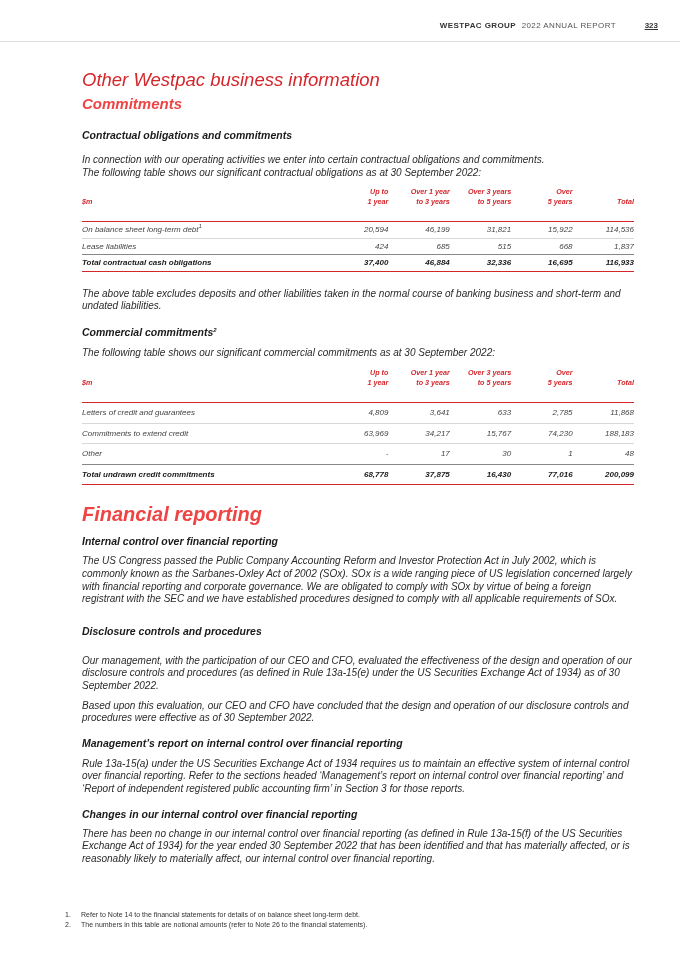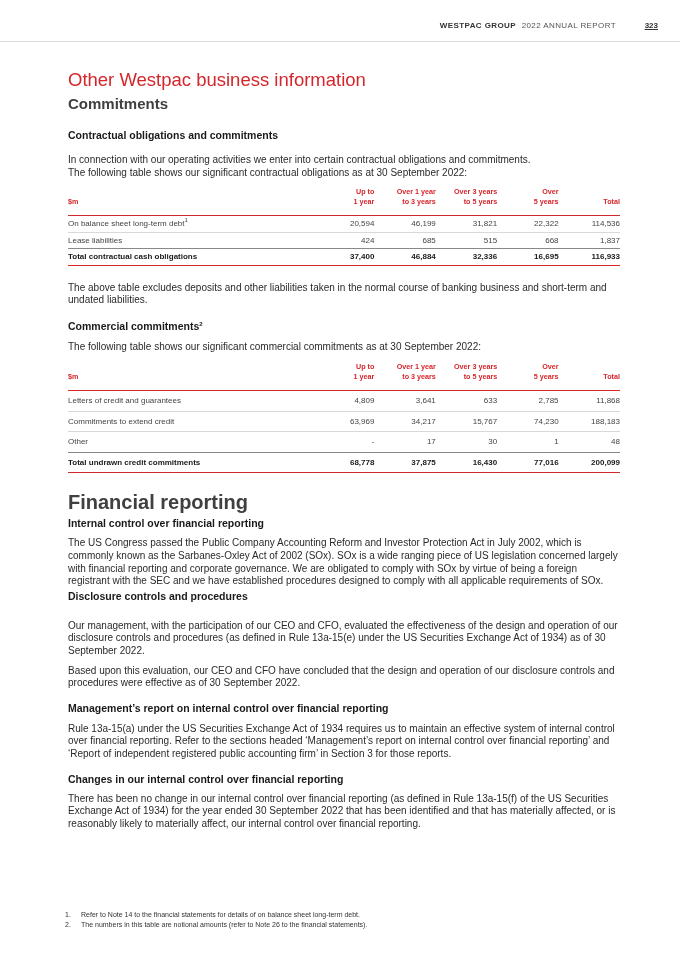--- a/index.html
+++ b/index.html
@@ -5,30 +5,30 @@
     * { margin: 0; padding: 0; box-sizing: border-box; }
     html, body { width: 680px; height: 962px; background: #ffffff; overflow: hidden; }
     body { font-family: "Liberation Sans", "DejaVu Sans", sans-serif; color: #222222; position: relative; }
 
     .header-bar { position: absolute; left: 0; top: 0; width: 680px; height: 42px; border-bottom: 1px solid #dddddd; padding-left: 20px; }
     .header-text { position: absolute; right: 64px; top: 21px; font-size: 8px; letter-spacing: 0.4px; color: #333; }
     .header-text .org { font-weight: bold; }
     .header-text .rep { color: #555; margin-left: 3px; }
     .page-num { position: absolute; right: 22px; top: 21px; font-size: 8px; font-weight: bold; color: #333; text-decoration: underline; }
 
-    .content { position: absolute; left: 68px; top: 68px; width: 552px; }
+    .content { position: absolute; left: 82px; top: 68px; width: 552px; font-style: italic; }
 
     .section-title { color: #d5262b; font-size: 18.5px; font-weight: normal; line-height: 24px; }
-    .red-heading { color: #404040; font-size: 15px; font-weight: bold; line-height: 20px; }
+    .red-heading { color: #ef4444; font-size: 15px; font-weight: bold; line-height: 20px; }
     .sub-heading { font-size: 10.5px; font-weight: bold; color: #1a1a1a; line-height: 14px; }
     .para { font-size: 10px; line-height: 12.6px; color: #2a2a2a; }
     sup { font-size: 6px; vertical-align: super; line-height: 0; }
 
     table.fin { width: 552px; border-collapse: collapse; font-size: 8px; }
-    table.fin th { color: #d5262b; font-weight: bold; text-align: right; vertical-align: bottom; font-size: 7.2px; line-height: 10px; padding-bottom: 8px; border-bottom: 1.5px solid #d5262b; }
+    table.fin th { color: #d5262b; font-weight: bold; text-align: right; vertical-align: bottom; font-size: 7.2px; line-height: 10px; padding-bottom: 14px; border-bottom: 1.5px solid #d5262b; }
     table.fin th.label { text-align: left; }
     table.fin td { text-align: right; color: #444; padding: 3px 0; border-bottom: 0.5px solid #d8d8d8; line-height: 9.5px; }
     table.fin td.label { text-align: left; }
     table.fin tr.total td { font-weight: bold; color: #1a1a1a; border-top: 1px solid #888; border-bottom: 1.5px solid #d5262b; }
     table.fin tr.last-before-total td { border-bottom: 1px solid #888; }
     table.fin col.c-label { width: 245px; }
     table.fin col.c-num { width: 61.4px; }
 
     table.t2 td { padding: 5px 0; }
 
@@ -75,21 +75,21 @@
         <th><span>Over</span><br><span>5 years</span></th>
         <th><span></span><br><span>Total</span></th>
       </tr>
     </thead>
     <tbody>
       <tr>
         <td class="label"><span>On balance sheet long-term debt</span><sup>1</sup></td>
         <td>20,594</td>
         <td>46,199</td>
         <td>31,821</td>
-        <td>22,322</td>
+        <td>15,922</td>
         <td>114,536</td>
       </tr>
       <tr class="last-before-total">
         <td class="label">Lease liabilities</td>
         <td>424</td>
         <td>685</td>
         <td>515</td>
         <td>668</td>
         <td>1,837</td>
       </tr>
@@ -159,24 +159,24 @@
         <td>37,875</td>
         <td>16,430</td>
         <td>77,016</td>
         <td>200,099</td>
       </tr>
     </tbody>
   </table>
 
   <h2 class="red-heading" style="margin-top:19px; font-size:20px;">Financial reporting</h2>
 
-  <h3 class="sub-heading" style="margin-top:4px;">Internal control over financial reporting</h3>
+  <h3 class="sub-heading" style="margin-top:10px;">Internal control over financial reporting</h3>
   <p class="para" style="margin-top:7px;">The US Congress passed the Public Company Accounting Reform and Investor Protection Act in July 2002, which is commonly known as the Sarbanes-Oxley Act of 2002 (SOx). SOx is a wide ranging piece of US legislation concerned largely with financial reporting and corporate governance. We are obligated to comply with SOx by virtue of being a foreign registrant with the SEC and we have established procedures designed to comply with all applicable requirements of SOx.</p>
 
-  <h3 class="sub-heading" style="margin-top:1px;">Disclosure controls and procedures</h3>
+  <h3 class="sub-heading" style="margin-top:18px;">Disclosure controls and procedures</h3>
   <p class="para" style="margin-top:17px;">Our management, with the participation of our CEO and CFO, evaluated the effectiveness of the design and operation of our disclosure controls and procedures (as defined in Rule 13a-15(e) under the US Securities Exchange Act of 1934) as of 30 September 2022.</p>
   <p class="para" style="margin-top:7px;">Based upon this evaluation, our CEO and CFO have concluded that the design and operation of our disclosure controls and procedures were effective as of 30 September 2022.</p>
 
   <h3 class="sub-heading" style="margin-top:11px;">Management’s report on internal control over financial reporting</h3>
   <p class="para" style="margin-top:8px;">Rule 13a-15(a) under the US Securities Exchange Act of 1934 requires us to maintain an effective system of internal control over financial reporting. Refer to the sections headed ‘Management’s report on internal control over financial reporting’ and ‘Report of independent registered public accounting firm’ in Section 3 for those reports.</p>
 
   <h3 class="sub-heading" style="margin-top:11px;">Changes in our internal control over financial reporting</h3>
   <p class="para" style="margin-top:7px;">There has been no change in our internal control over financial reporting (as defined in Rule 13a-15(f) of the US Securities Exchange Act of 1934) for the year ended 30 September 2022 that has been identified and that has materially affected, or is reasonably likely to materially affect, our internal control over financial reporting.</p>
 </div>
 

